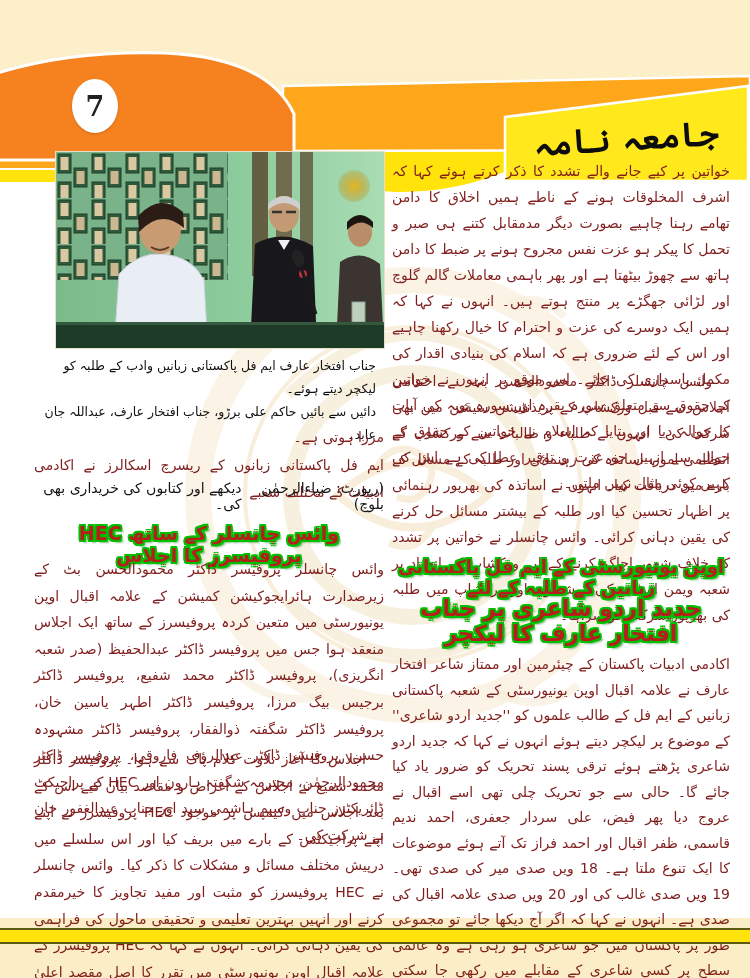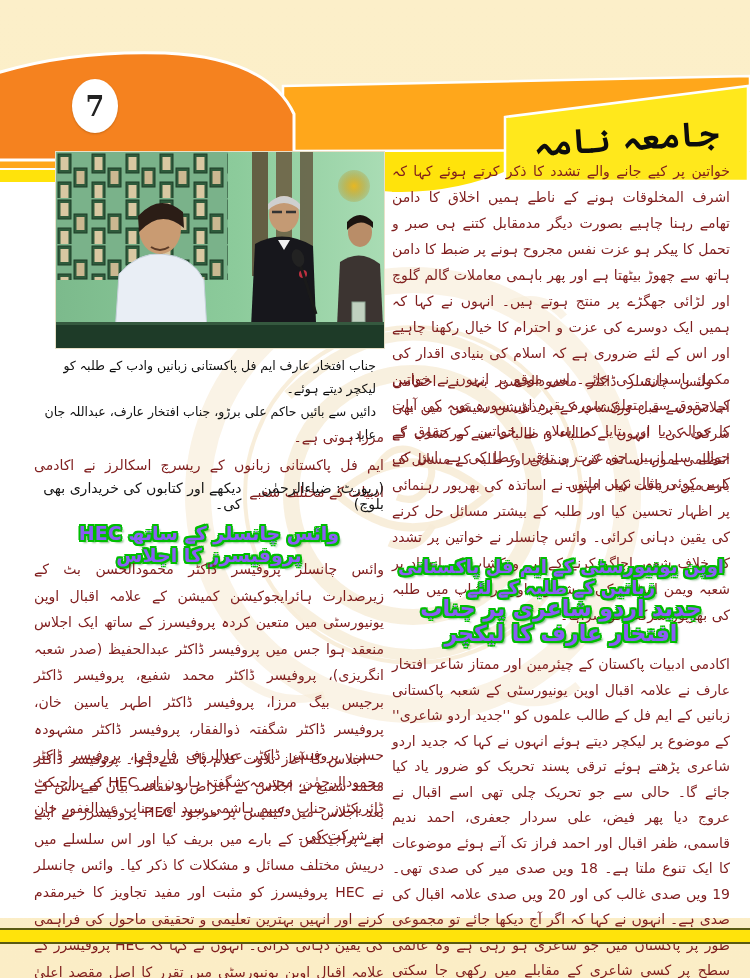--- a/index.html
+++ b/index.html
@@ -30,21 +30,21 @@
   .caption{left:40px;top:354px;width:336px;text-align:right;color:#111;
     font-size:12.5px;line-height:23px;}
   .watermark{pointer-events:none;}
   
   .txt{color:#7f1d1d;font-size:14px;line-height:26.6px;text-align:justify;}
   .lc{left:34px;width:350px;}
   .rc{left:392px;width:338px;}
   .align-right{text-align:right;}
   .intro-row{display:flex;justify-content:space-between;font-size:14px;color:#141414;}
   .green-outline{
-    color:#8b5cf6;font-weight:bold;text-align:center;
+    color:#b91c1c;font-weight:bold;text-align:center;
     text-shadow:
       2px 0 0 #00BE00,-2px 0 0 #00BE00,0 2px 0 #00BE00,0 -2px 0 #00BE00,
       1.6px 1.6px 0 #00BE00,-1.6px -1.6px 0 #00BE00,1.6px -1.6px 0 #00BE00,-1.6px 1.6px 0 #00BE00,
       3px 3px 2px rgba(0,110,0,.45);
   }
   .h-left{font-size:19px;}
   .h-right-1{font-size:18px;}
   .h-right-2{font-size:22px;}
   .indent{text-indent:18px;}
 </style>

